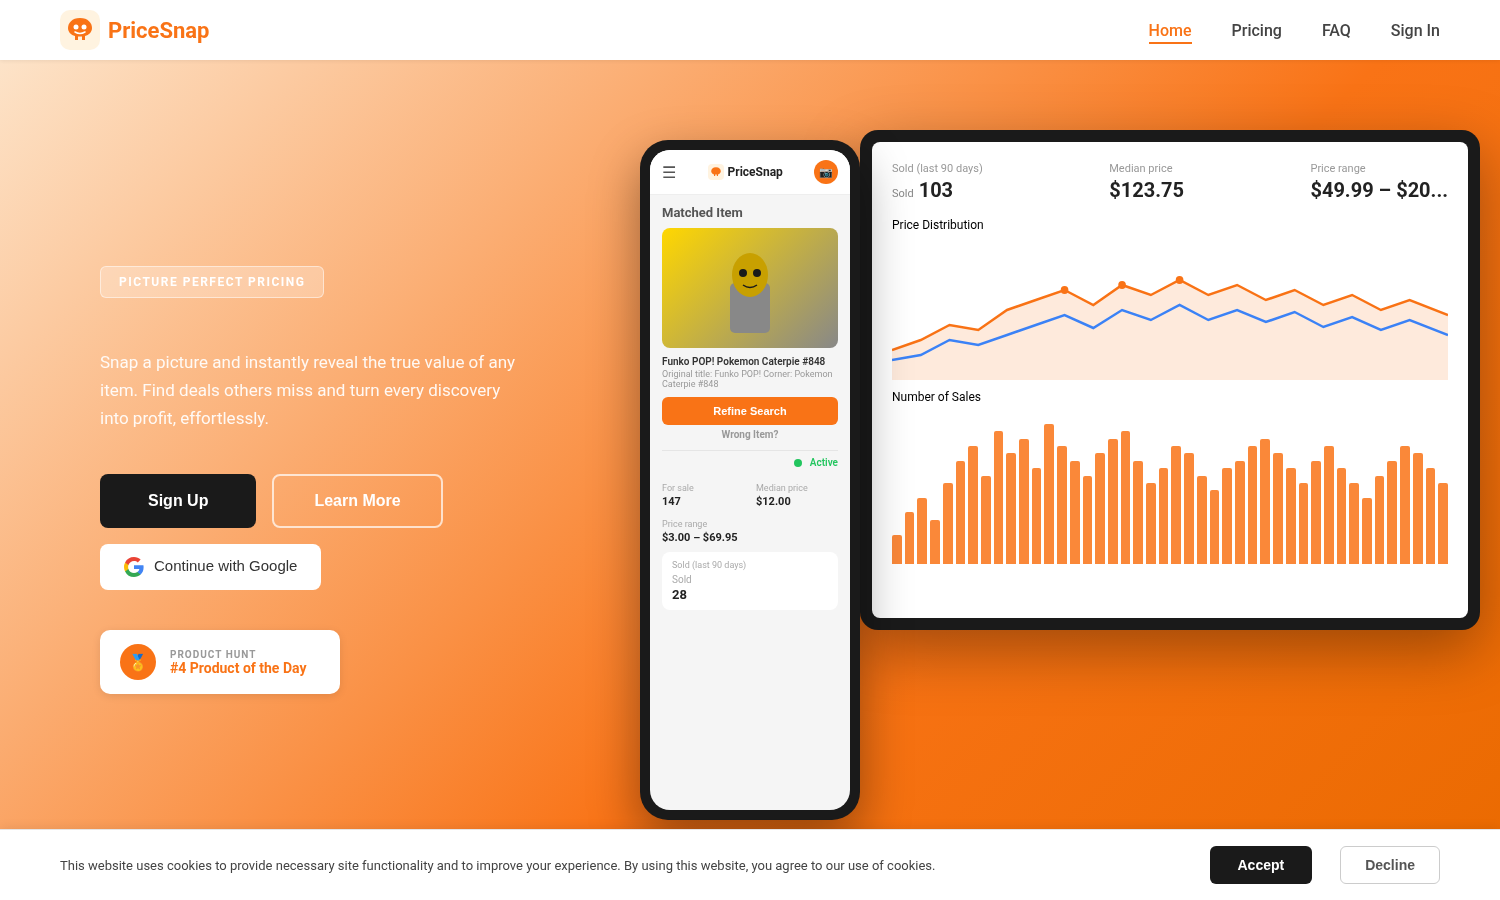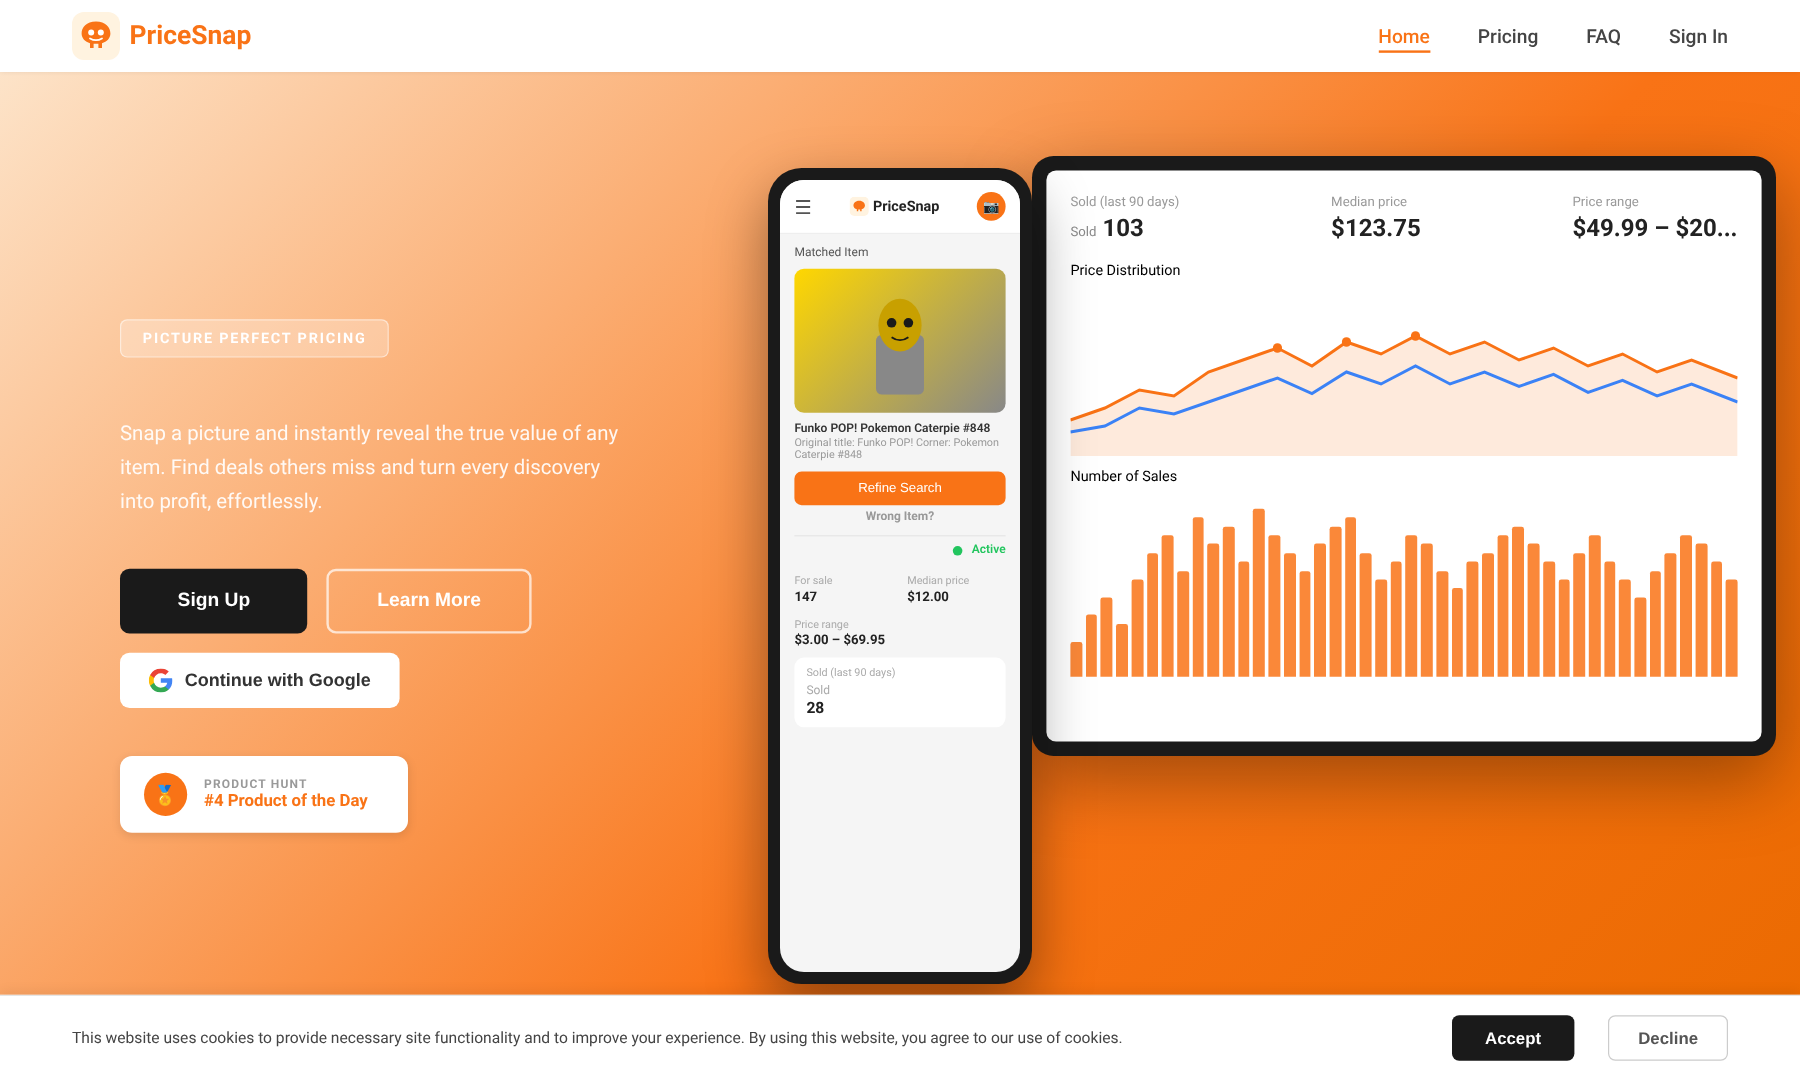--- a/index.html
+++ b/index.html
@@ -128,29 +128,29 @@
       border: 2px solid rgba(255,255,255,0.7);
       padding: 16px 40px;
       border-radius: 8px;
       font-size: 16px;
       font-weight: 600;
       cursor: pointer;
     }
 
     .btn-google {
       display: flex;
-      align-items: center;
+      align-items: flex-start;
       gap: 10px;
       background: #fff;
       color: #333;
       border: none;
       padding: 13px 24px;
       border-radius: 8px;
       font-size: 15px;
-      font-weight: 700;
+      font-weight: 400;
       cursor: pointer;
       width: fit-content;
     }
 
     .google-g {
       width: 20px;
       height: 20px;
     }
 
     
@@ -292,22 +292,22 @@
       color: #222;
     }
     .phone-menu-icon {
       font-size: 16px;
       color: #555;
     }
     .phone-content {
       padding: 10px 12px;
     }
     .matched-label {
-      font-size: 10px;
-      font-weight: 400;
+      font-size: 13px;
+      font-weight: 700;
       color: #555;
       margin-bottom: 8px;
     }
     .phone-item-img {
       width: 100%;
       height: 120px;
       background: linear-gradient(135deg, #ffd700 0%, #888 100%);
       border-radius: 8px;
       margin-bottom: 8px;
       position: relative;
@@ -328,21 +328,21 @@
       margin-bottom: 8px;
     }
     .btn-refine {
       width: 100%;
       background: #f97316;
       color: #fff;
       border: none;
       border-radius: 6px;
       padding: 8px;
       font-size: 11px;
-      font-weight: 400;
+      font-weight: 700;
       margin-bottom: 4px;
       cursor: pointer;
       text-align: center;
     }
     .wrong-item-link {
       text-align: center;
       font-size: 10px;
       color: #999;
       margin-bottom: 10px;
       font-weight: bold;

